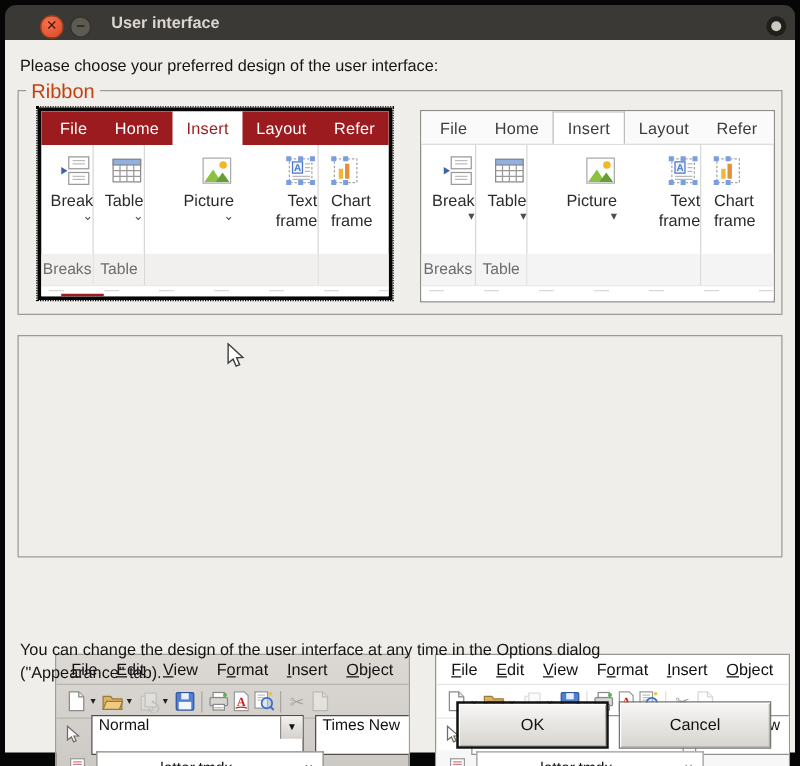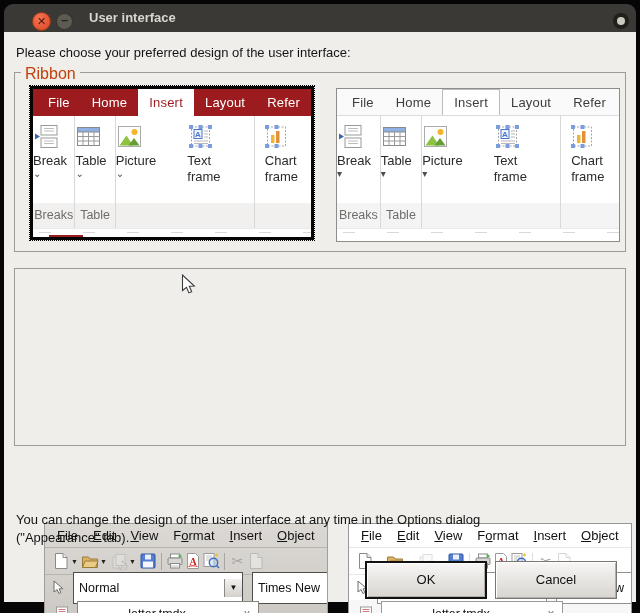--- a/index.html
+++ b/index.html
@@ -33,21 +33,21 @@
   .rb-tabs{display:flex;height:27px;line-height:27px;padding-left:4px;font-size:13px;letter-spacing:.2px;white-space:nowrap;}
   .rtab{padding:0 11px;}
   .rbp.dark .rb-tabs{background:#9b1b1f;color:#fff;}
   .rbp.dark .rtab.active{background:#fff;color:#9b1b1f;}
   .rbp.light .rb-tabs{background:#fafafa;color:#3c3c3c;border-bottom:1px solid #dcdcdc;box-sizing:border-box;}
   .rbp.light .rtab.active{background:#fff;border:1px solid #bcbcbc;border-bottom:none;line-height:25px;}
   .rb-main{display:flex;height:112px;}
   .rb-col{display:flex;flex-direction:column;border-right:1px solid #d8d8d8;box-sizing:border-box;}
   .w1{width:60px;}.w2{width:57px;}.w3{width:139px;}.w4{width:80px;border-right:none;}
   .rb-items{display:flex;height:87px;justify-content:center;}
-  .rb-item{display:flex;flex-direction:column;align-items:flex-start;padding-top:7px;width:100%;}
+  .rb-item{display:flex;flex-direction:column;align-items:flex-end;padding-top:7px;width:100%;}
   .w3 .rb-item.picture{width:72px;}.w3 .rb-item.textframe{width:67px;}
   .w4 .rb-item{align-items:flex-start;padding-left:8px;}
   .w4 .rb-item .rlbl,.w4 .rb-item .rlbl2{align-self:flex-start;padding-left:2px;}
   .ric{width:27px;height:27px;}
   .rlbl{font-size:13px;color:#2b2b2b;line-height:16px;margin-top:3px;white-space:nowrap;}
   .rlbl2{font-size:13px;color:#2b2b2b;line-height:15px;white-space:nowrap;}
   .rmark{font-size:10px;line-height:9px;color:#4d4d4d;}
   .rb-glabel{height:25px;line-height:24px;text-align:center;font-size:12.5px;color:#6e6d6b;background:#f1f0ee;}
   .rbp.light .rb-glabel{background:#f4f4f4;}
   .rb-sliver{position:relative;height:9px;background:#fff;border-top:1px solid #e9e9e9;}
@@ -67,21 +67,21 @@
   .clp.lite .cm-tools{border-bottom:1px solid #e7e7e7;}
   .tico{width:18px;height:18px;flex:0 0 auto;}
   .tmark{font-size:7px;color:#222;margin:0 3px 0 1px;}
   .clp.lite .tmark{font-size:10px;color:#444;line-height:8px;}
   .tsep{width:1px;height:17px;background:#a9a6a1;margin:0 4px;flex:0 0 auto;}
   .clp.lite .tsep{background:#dedede;}
   .scissors{font-size:14px;color:#a3a3a3;margin:0 3px;}
   .ghost{opacity:.35;}
   .cm-combo{display:flex;align-items:center;height:25px;padding-left:7px;}
   .ptr{width:15px;height:15px;margin-right:6px;flex:0 0 auto;}
-  .combo{display:flex;align-items:center;width:170px;height:32px;background:#fff;box-sizing:border-box;flex:0 0 auto;}
+  .combo{display:flex;width:170px;height:32px;background:#fff;box-sizing:border-box;flex:0 0 auto;}
   .clp.gray .combo{border:1px solid #4f4d49;}
   .clp.lite .combo{border:1px solid #919191;}
   .cval{flex:1;font-size:12.5px;padding-left:5px;color:#111;white-space:nowrap;overflow:hidden;}
   .cbtn{width:17px;height:18px;text-align:center;font-size:8px;line-height:18px;color:#111;
     background:linear-gradient(#f2f1ee,#d4d1cc);border-left:1px solid #8d8a85;}
   .cchev{width:17px;text-align:center;font-size:11px;color:#555;line-height:18px;}
   .combo.font{width:130px;margin-left:9px;}
   .cm-tabrow{display:flex;align-items:flex-end;height:25px;padding-left:9px;}
   .clp.lite .cm-tabrow{background:#f7f7f7;}
   .dticon{width:15px;height:17px;margin:0 8px 2px 0;flex:0 0 auto;}

